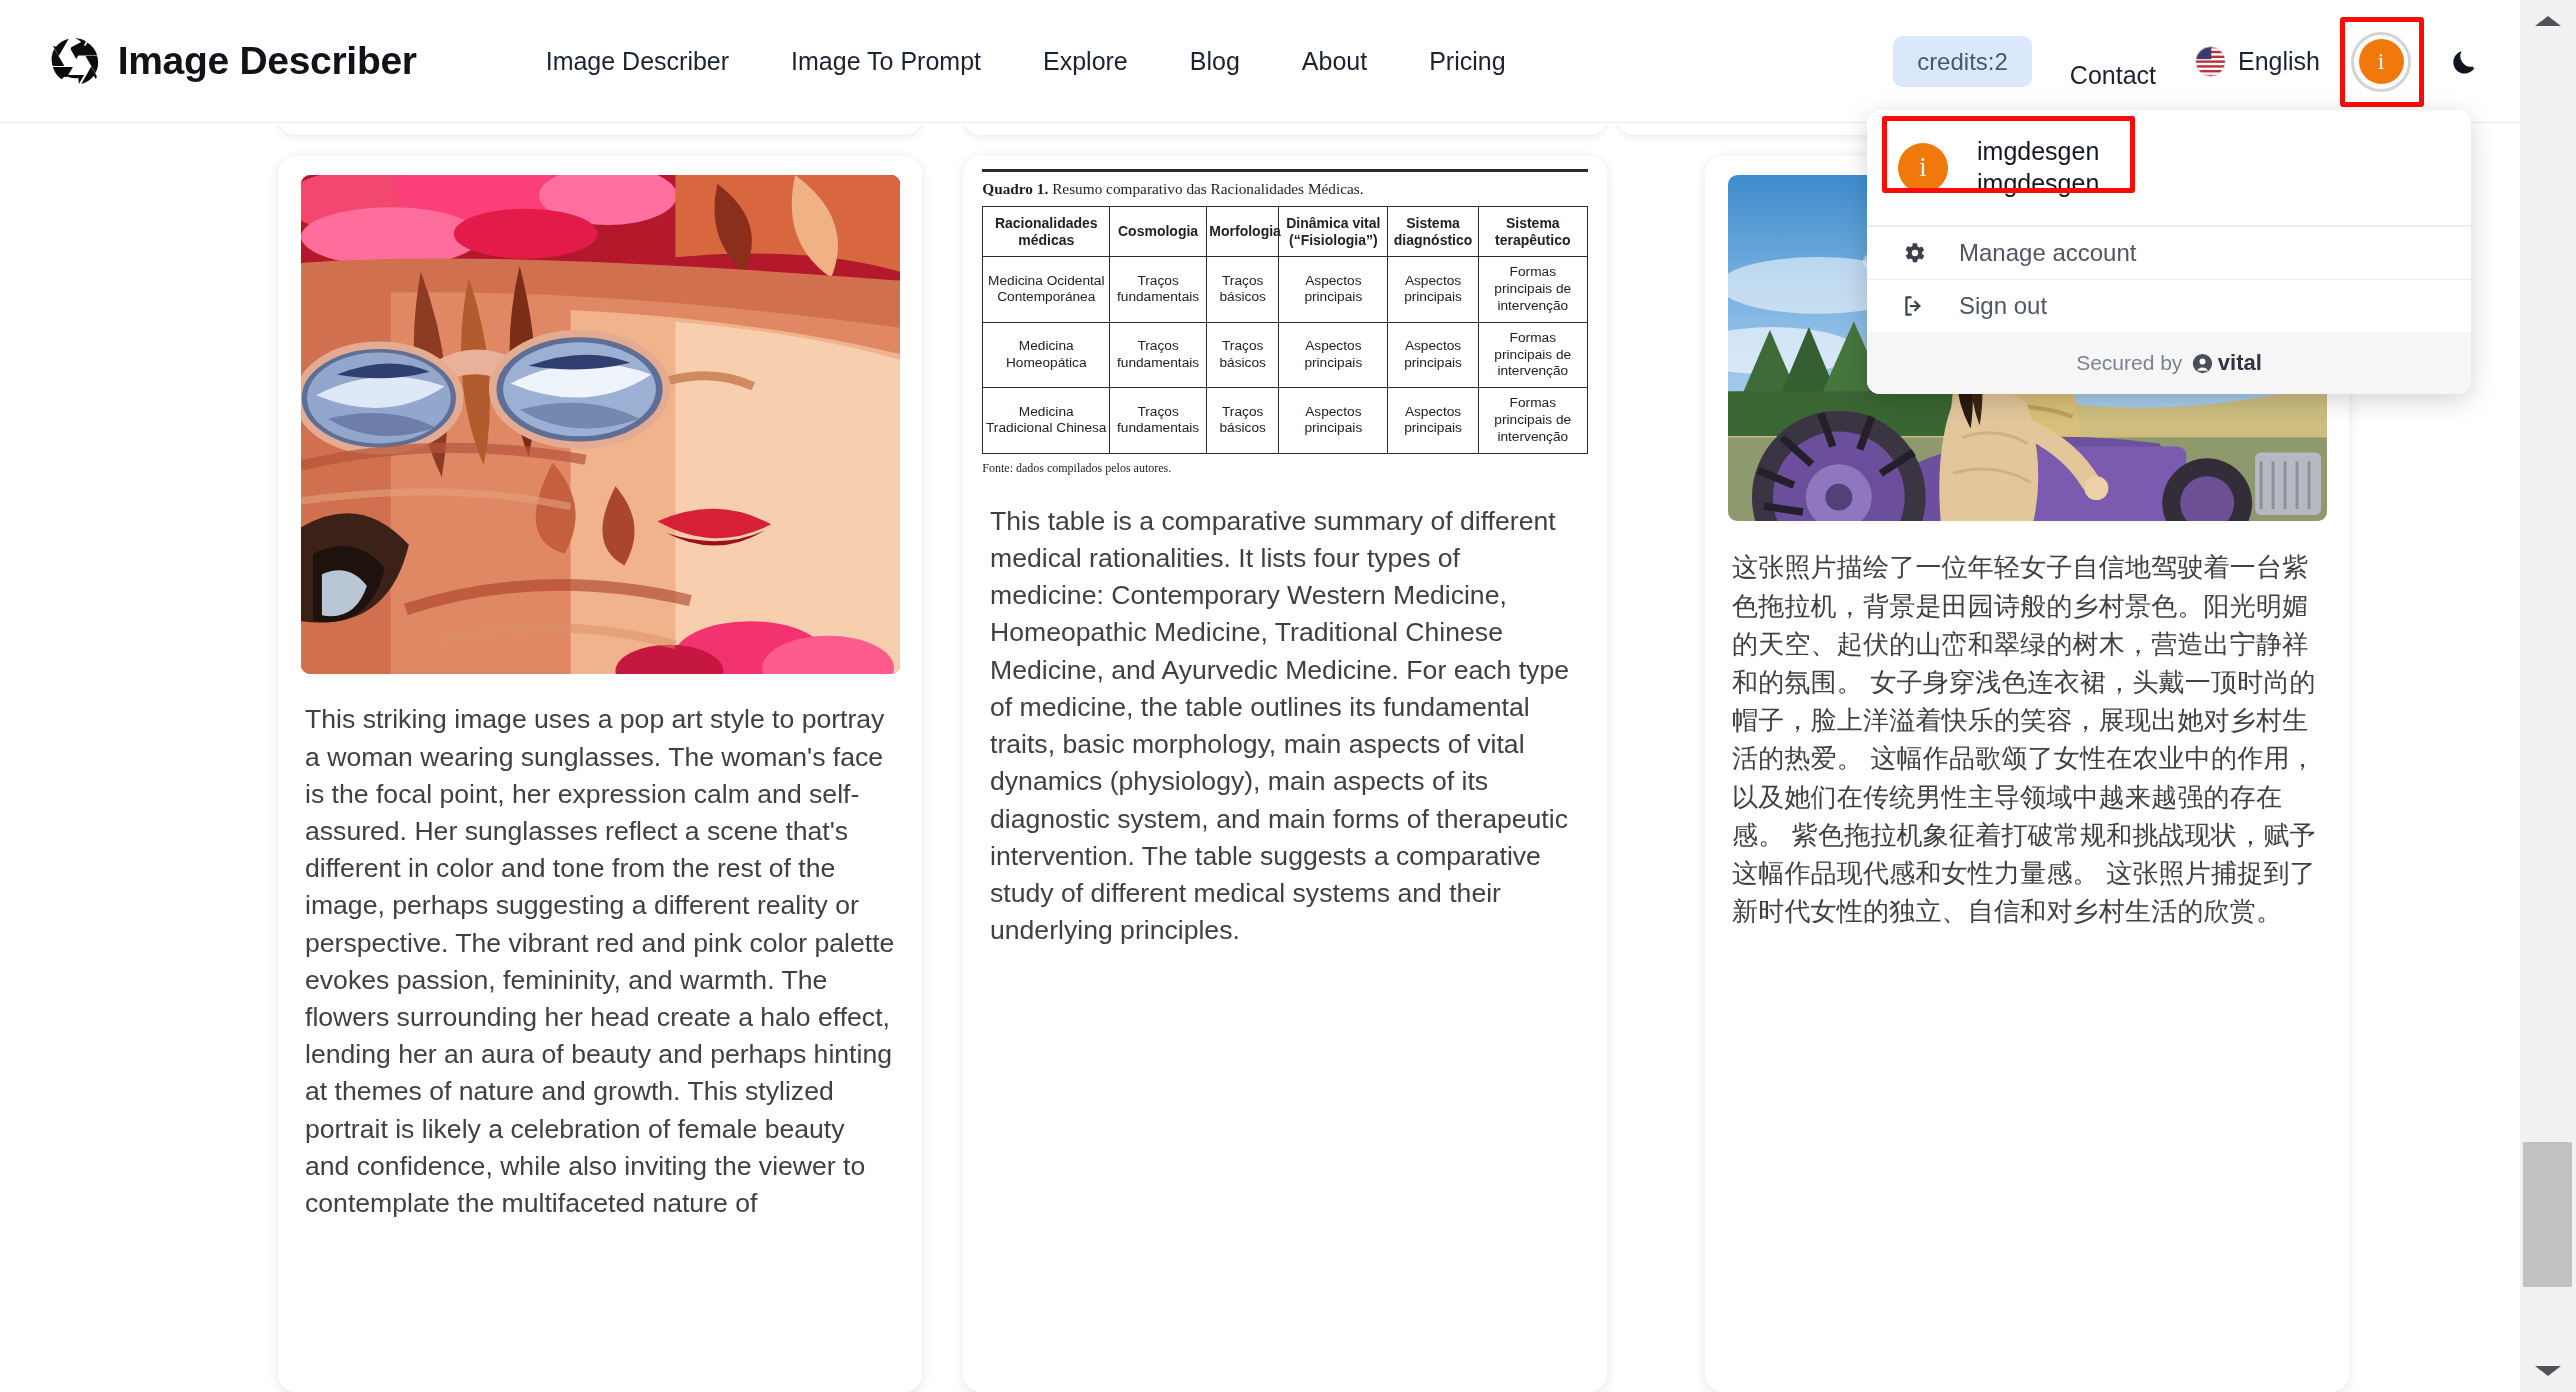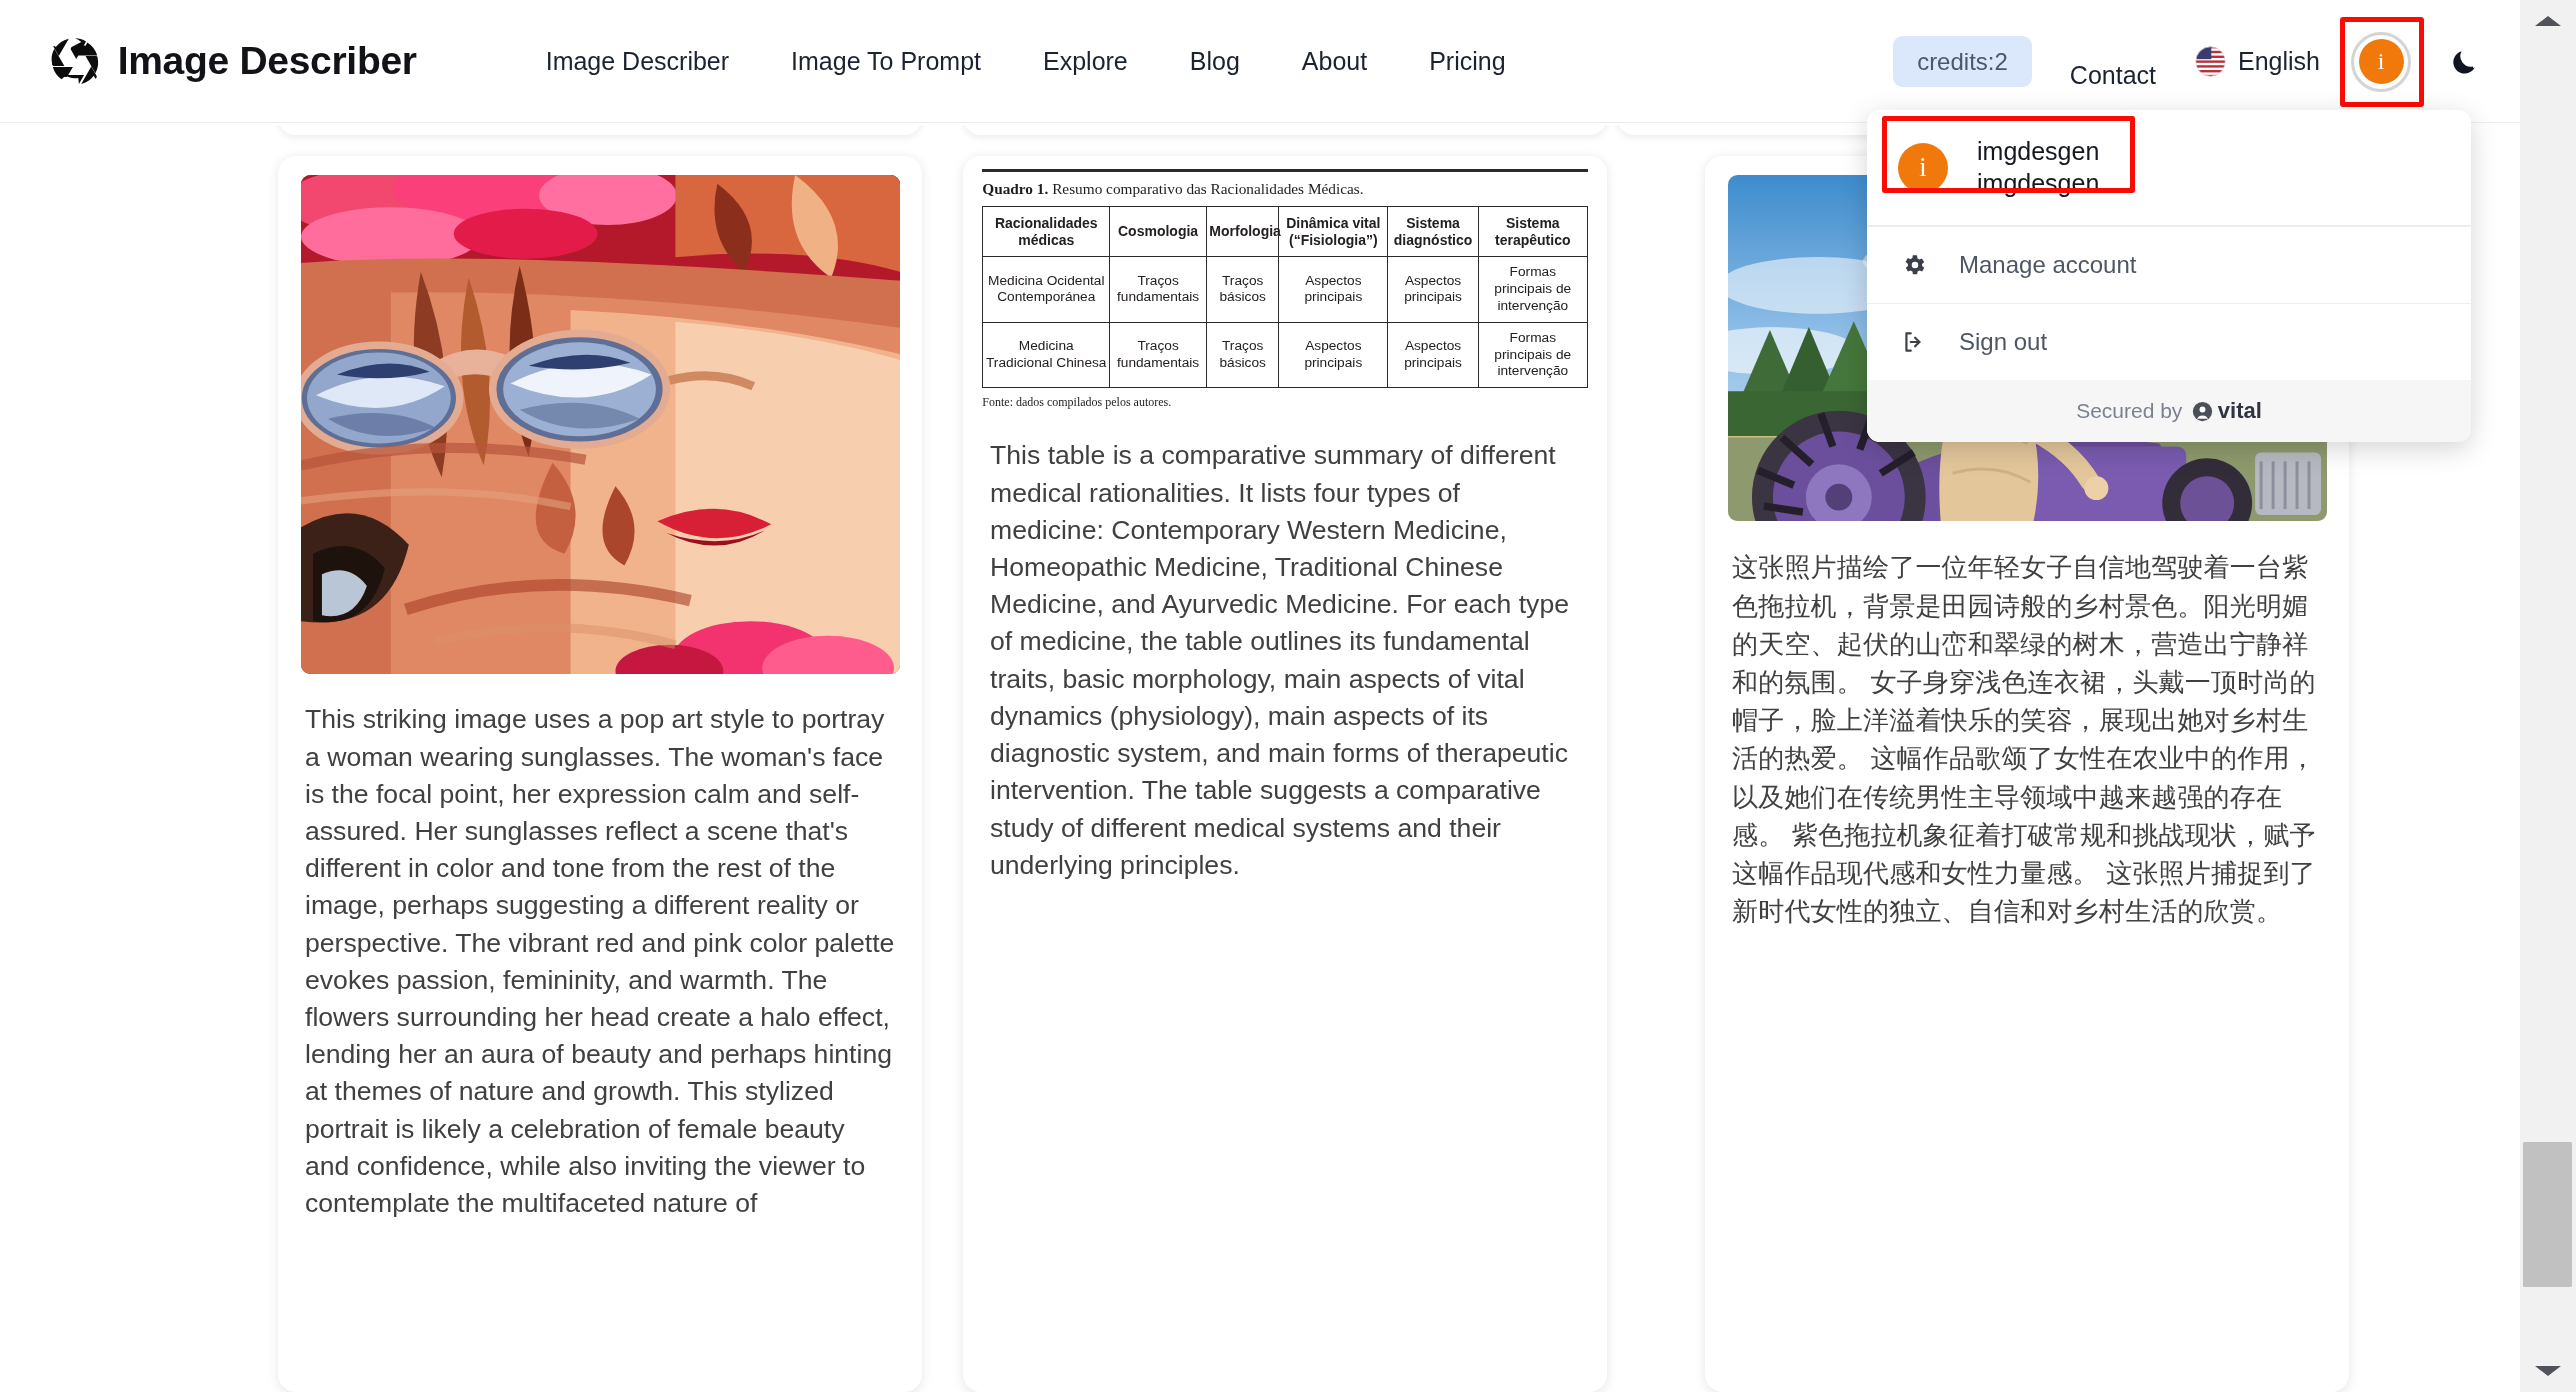--- a/index.html
+++ b/index.html
@@ -301,21 +301,21 @@
     width: 253px; height: 77px;
     border: 5.6px solid #fa0c06;
     border-radius: 2.4px;
     pointer-events: none;
   }
   .um-divider { height: 1.6px; background: #ededed; }
   .um-row {
     display: flex;
     align-items: center;
     gap: 32px;
-    padding: 24px 34px;
+    padding: 12px 34px;
     cursor: pointer;
   }
   .um-icon { width: 26px; height: 26px; flex: none; display: block; }
   .um-label { font-size: 24px; color: #4e5663; }
   .um-footer {
     background: #f6f6f7;
     display: flex;
     align-items: center;
     justify-content: center;
     gap: 9.7px;
@@ -499,20 +499,28 @@
         <tbody>
           <tr>
             <td>Medicina Ocidental Contemporánea</td>
             <td>Traços fundamentais</td>
             <td>Traços básicos</td>
             <td>Aspectos principais</td>
             <td>Aspectos principais</td>
             <td>Formas principais de intervenção</td>
           </tr>
           <tr>
+            <td>Medicina Homeopática</td>
+            <td>Traços fundamentais</td>
+            <td>Traços básicos</td>
+            <td>Aspectos principais</td>
+            <td>Aspectos principais</td>
+            <td>Formas principais de intervenção</td>
+          </tr>
+          <tr>
             <td>Medicina Tradicional Chinesa</td>
             <td>Traços fundamentais</td>
             <td>Traços básicos</td>
             <td>Aspectos principais</td>
             <td>Aspectos principais</td>
             <td>Formas principais de intervenção</td>
           </tr>
         </tbody>
       </table>
       <div class="fig-source">Fonte: dados compilados pelos autores.</div>

